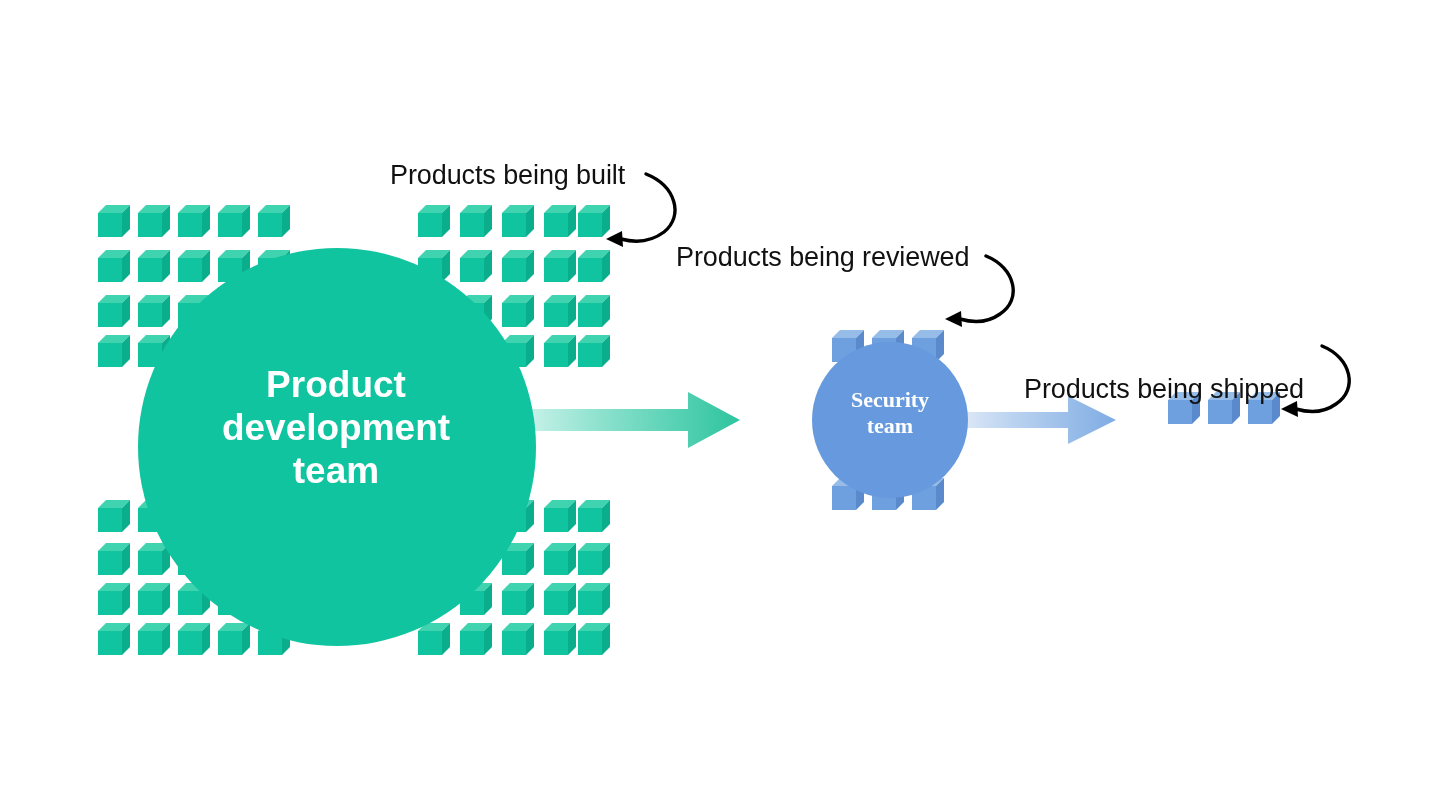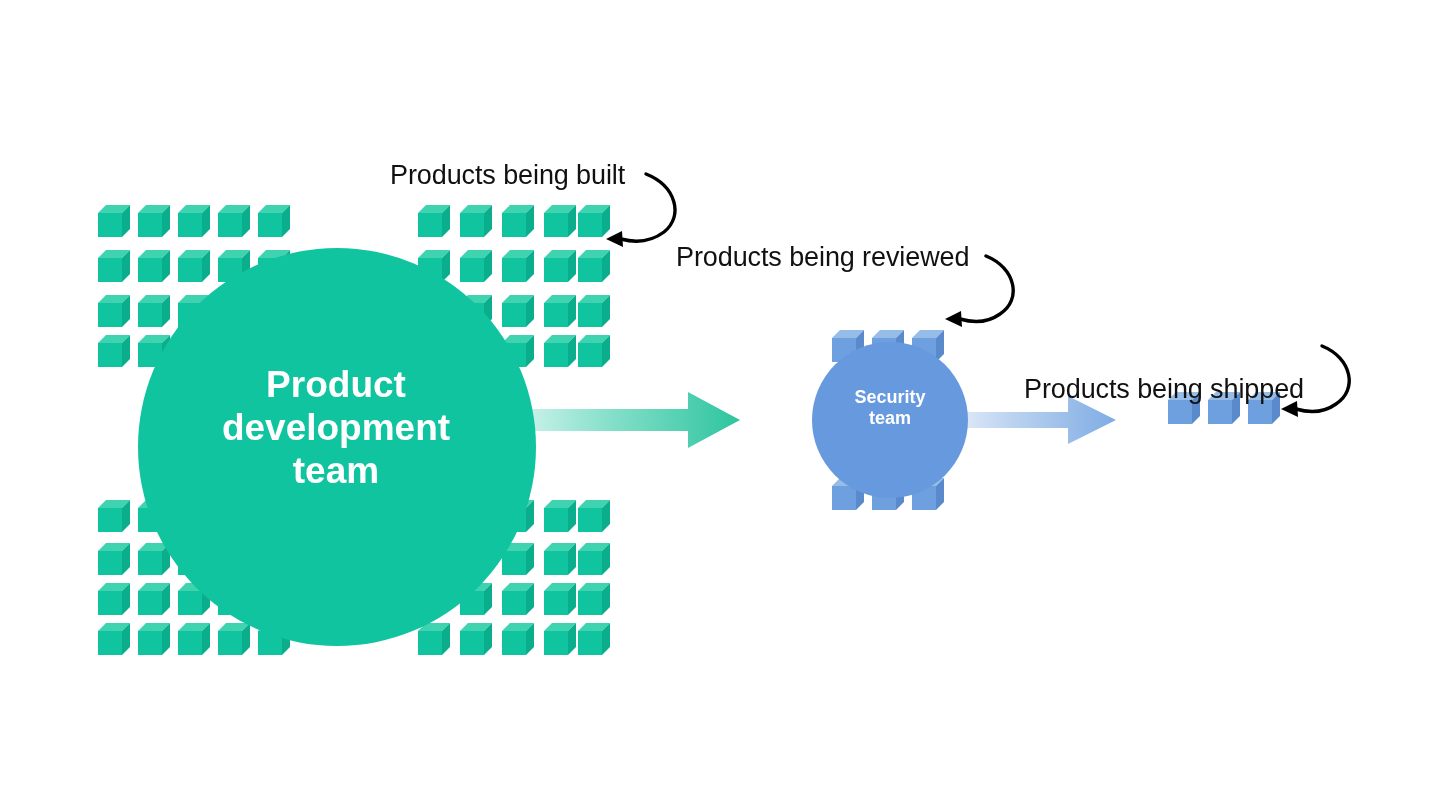--- a/index.html
+++ b/index.html
@@ -42,24 +42,25 @@
     line-height: 1.16;
     white-space: pre-line;
   }
   #pd-label {
     font-size: 37px;
     left: 166px;
     top: 364px;
     width: 340px;
   }
   #sec-label {
-    font-size: 18px;
+    font-size: 22px;
     left: 820px;
     top: 387px;
     width: 140px;
+    font-family: Liberation Serif, serif;
   }
 </style>
 </head>
 <body>
 
 <div id="stage">
 
   <svg id="diagram-svg" viewBox="0 0 1430 802">
     <defs>
       <linearGradient id="greenArrowGrad" x1="0" y1="0" x2="1" y2="0">

